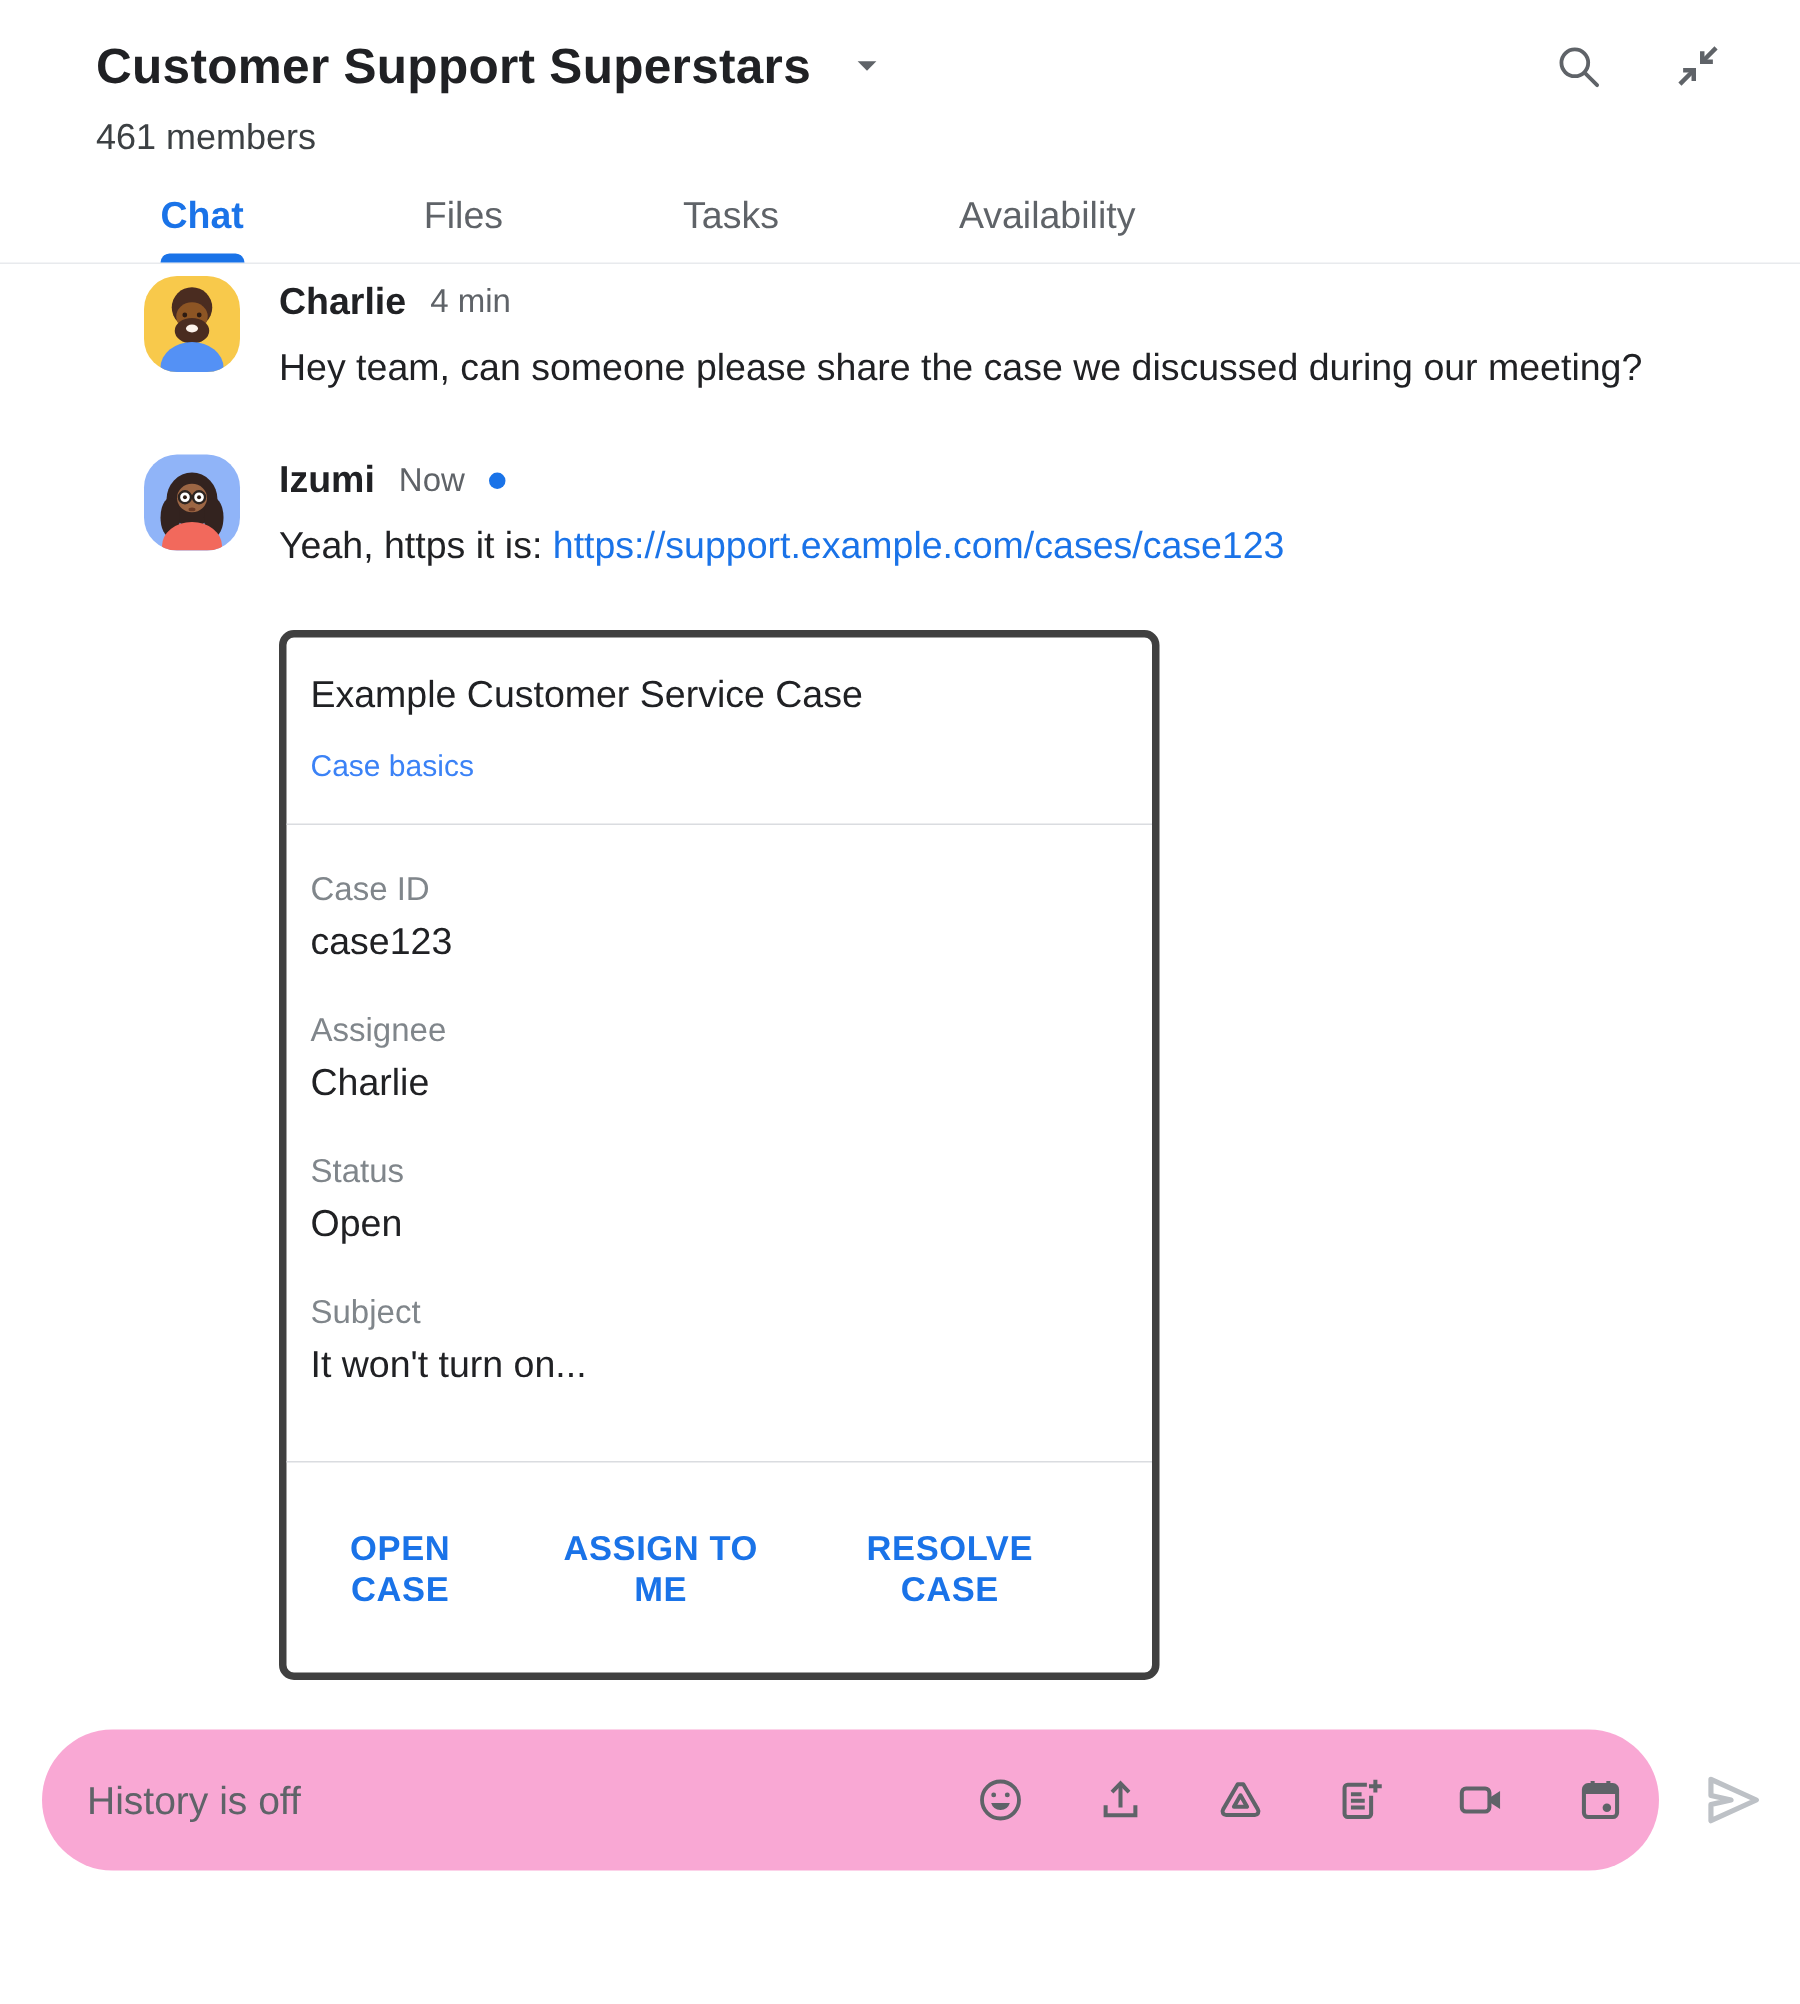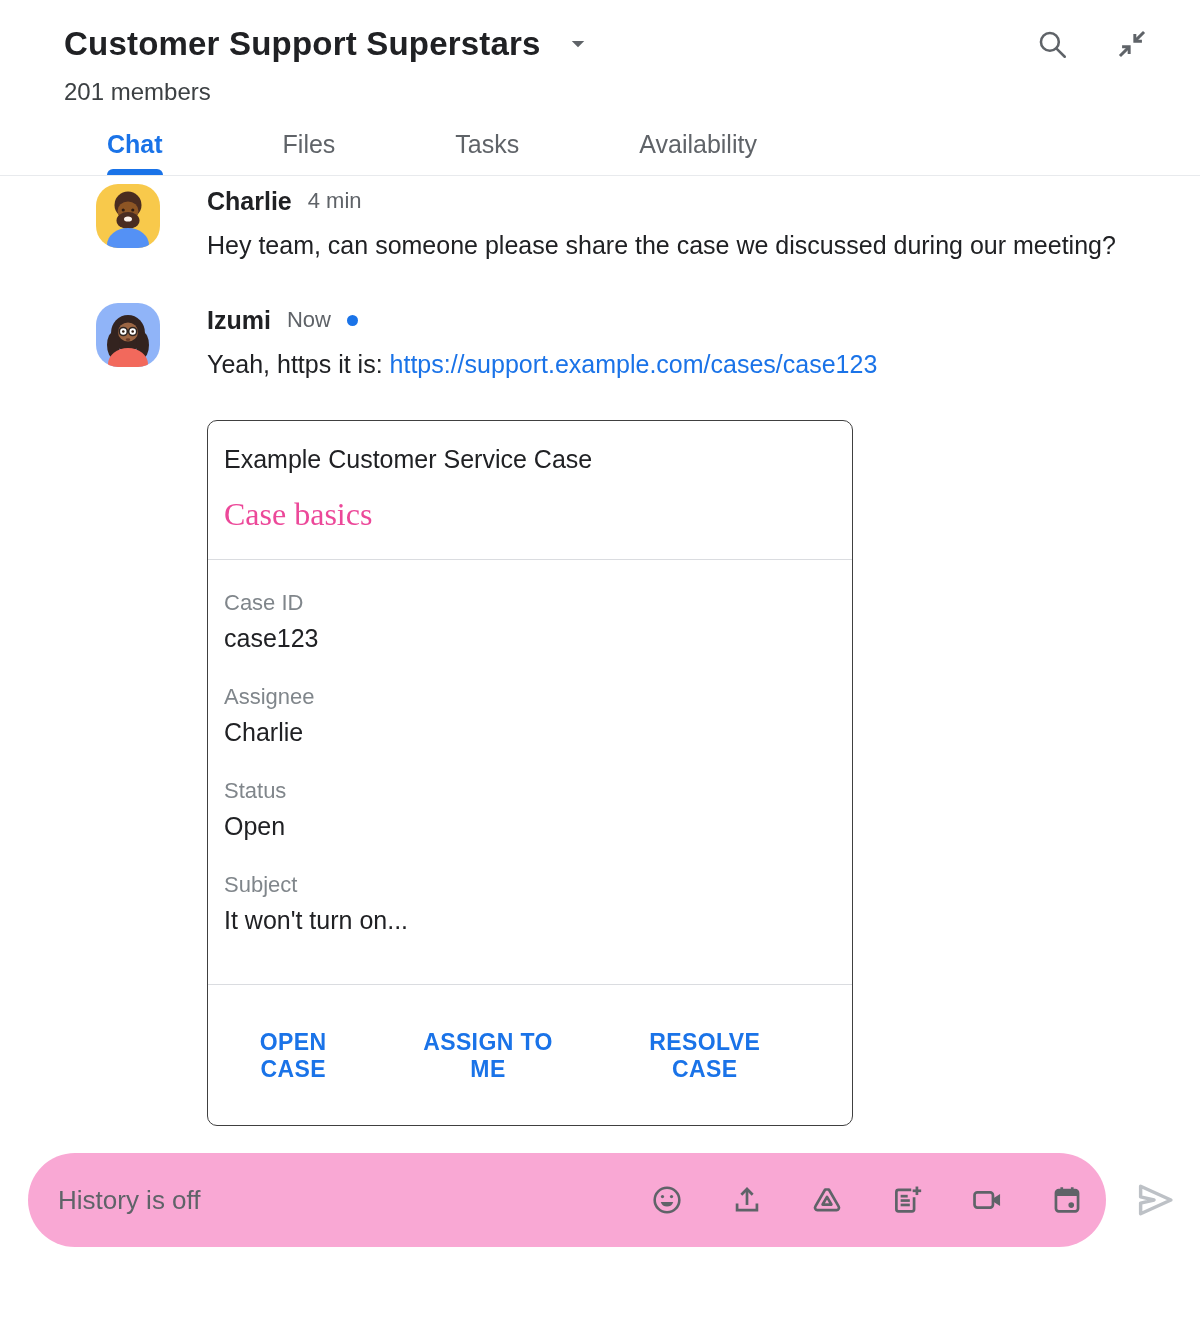--- a/index.html
+++ b/index.html
@@ -34,37 +34,37 @@
   .tab.active::after {
     content:""; position:absolute; left:0; right:0; bottom:0; height:6px;
     background:#1a73e8; border-radius:6px 6px 0 0;
   }
 
   
   .messages { padding:8px 60px 0 96px; }
   .message { display:flex; margin-top:0; }
   .message + .message { margin-top:38px; }
   .avatar { width:64px; height:64px; border-radius:22px; overflow:hidden; flex:none; }
-  .msg-body { margin-left:47px; flex:1; min-width:0; }
+  .msg-body { margin-left:26px; flex:1; min-width:0; }
   .name-row { display:flex; align-items:center; height:30px; margin-top:2px; }
   .author { font-size:25px; font-weight:bold; color:#202124; }
   .timestamp { font-size:22px; color:#5f6368; margin-left:16px; }
   .unread-dot { width:11px; height:11px; border-radius:50%; background:#1a73e8; margin-left:16px; }
   .msg-text { font-size:25px; line-height:40px; color:#202124; margin-top:9px; max-width:930px; }
   .msg-link { color:#1a73e8; text-decoration:none; }
 
   
   .card {
-    width:646px; margin-top:36px;
-    border:1px solid #404040; border-radius:10px;
+    width:587px; margin-top:36px;
+    border:5px solid #404040; border-radius:10px;
     background:#fff;
   }
   .card-header { padding:24px 16px 26px 16px; }
   .card-title { font-size:25px; color:#202124; }
-  .card-subtitle { font-size:32px; color:#ec4899; margin-top:22px;font-family:Liberation Serif, serif; }
+  .card-subtitle { font-size:20px; color:#3b82f6; margin-top:22px; }
   .card-divider { border-top:1px solid #dadce0; }
   .card-body { padding:30px 16px 18px 16px; }
   .field { margin-bottom:31px; }
   .field-label { font-size:22px; color:#80868b; }
   .field-value { font-size:25px; color:#202124; margin-top:8px; }
   .card-footer { padding:44px 16px 42px 16px; display:flex; }
   .card-action {
     background:none; border:none; cursor:pointer;
     font-family:"Liberation Sans", sans-serif;
     color:#1a73e8; font-size:23px; font-weight:bold; letter-spacing:0.4px;
@@ -131,21 +131,21 @@
       <span>
         <svg width="34" height="34" viewBox="0 0 24 24" fill="none" stroke="#5f6368" stroke-width="2.1">
           <path d="M20.5 3.5 L14 10"></path>
           <path d="M14 5 V10 H19" stroke-linejoin="miter"></path>
           <path d="M3.5 20.5 L10 14"></path>
           <path d="M10 19 V14 H5" stroke-linejoin="miter"></path>
         </svg>
       </span>
     </button>
   </div>
-  <div class="members">201 members</div>
+  <div class="members">461 members</div>
 
   <nav class="tabs-row">
     <button class="tab active">Chat</button>
     <button class="tab">Files</button>
     <button class="tab">Tasks</button>
     <button class="tab">Availability</button>
   </nav>
 </div>
 
 <div class="messages">

